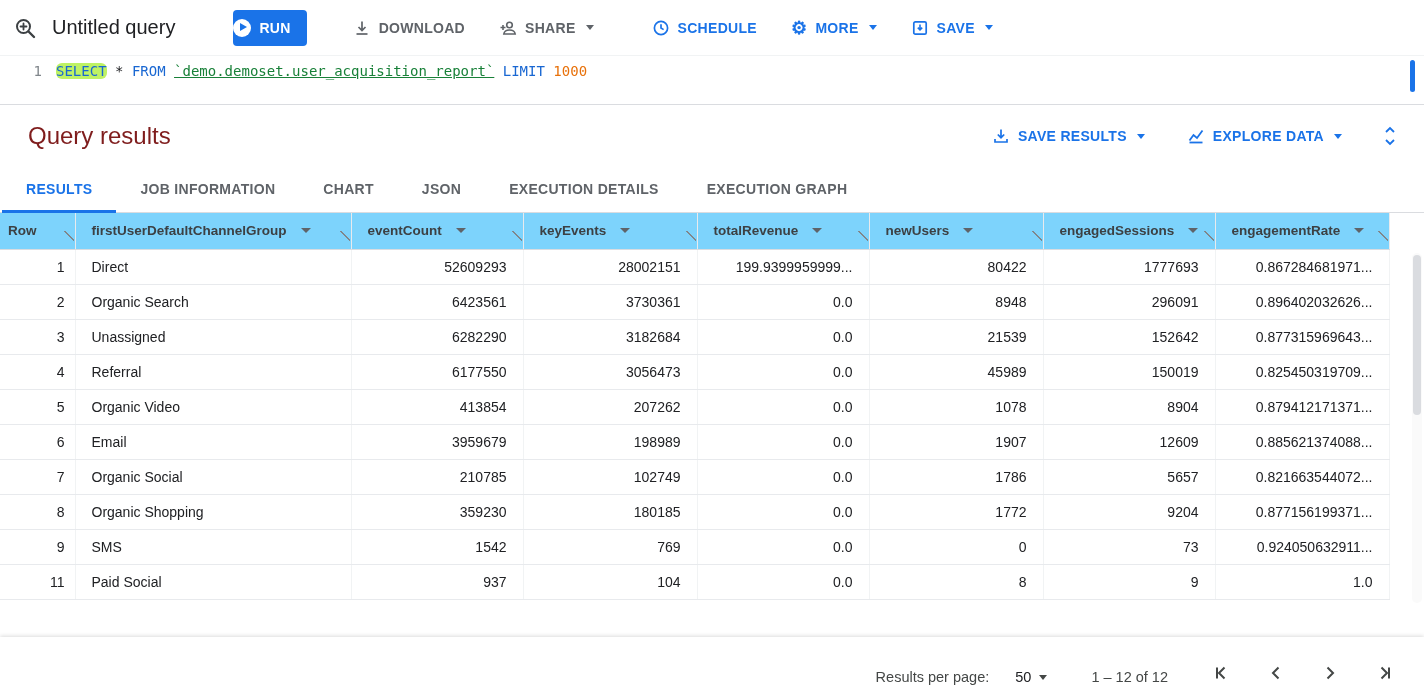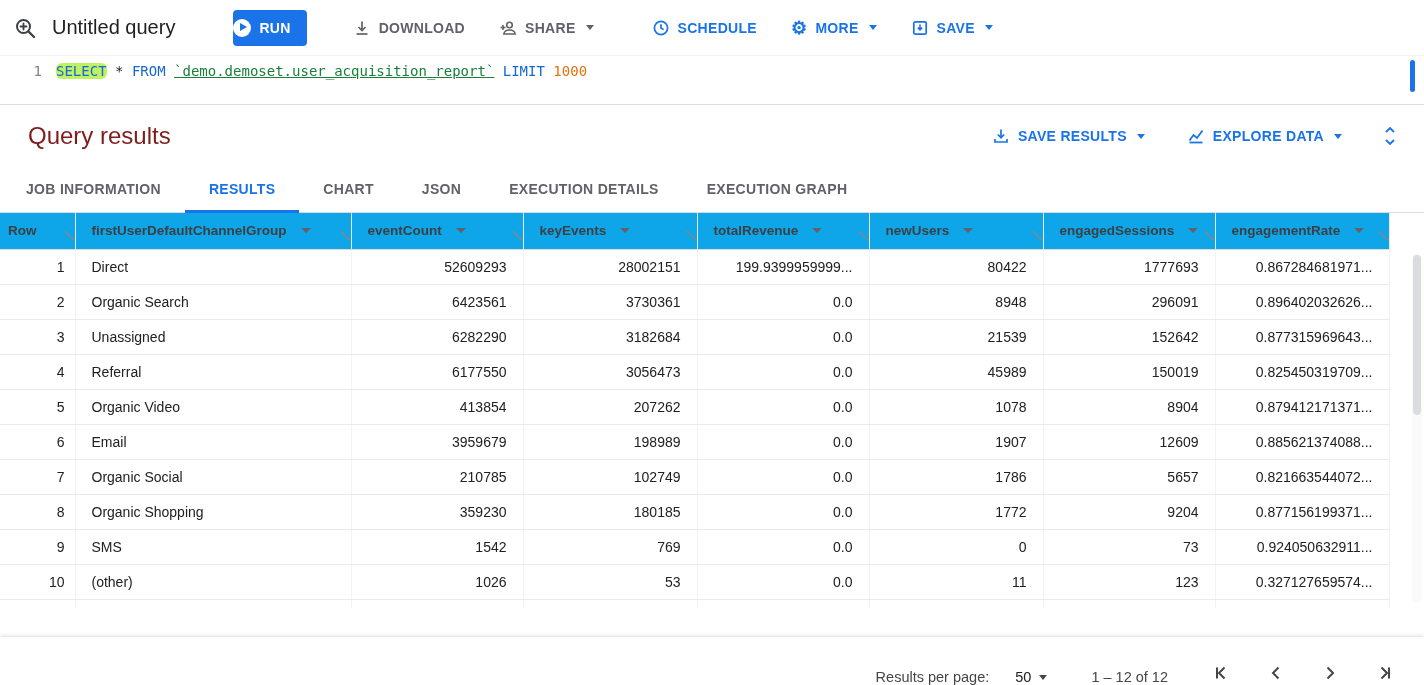--- a/index.html
+++ b/index.html
@@ -55,21 +55,21 @@
   
   .tabs { display:flex; border-bottom:1px solid #dadce0; height:46px; padding-left:2px; }
   .tab { display:flex; align-items:center; padding:0 24px; font-size:14px; font-weight:bold; letter-spacing:.3px;
          color:#5f6368; cursor:pointer; border-bottom:3px solid transparent; height:46px; }
   .tab.active { color:#1a73e8; border-bottom-color:#1a73e8; }
 
   
   .table-wrap { position:relative; height:395px; overflow:hidden; }
   table { border-collapse:collapse; table-layout:fixed; width:1389px; }
   th, td { overflow:hidden; white-space:nowrap; font-size:14px; }
-  thead th { height:36px; background:#0ea5e9; border-bottom:1px solid #dadce0; color:#3c4043;
+  thead th { height:36px; background:#7dd3fc; border-bottom:1px solid #dadce0; color:#3c4043;
              font-size:13.5px; font-weight:bold; text-align:left; position:relative; padding:0 18px 0 16px; }
   thead th + th { border-left:1px solid #e8eaed; }
   thead th:last-child { border-right:1px solid #e8eaed; }
   thead th.c0 { padding-left:8px; }
   tbody td { height:35px; border-bottom:1px solid #e8eaed; color:#202124; padding:0 16px; }
   tbody td + td { border-left:1px solid #f1f3f4; }
   tbody td:last-child { border-right:1px solid #f1f3f4; }
   td.c0 { text-align:right; padding-right:10px; color:#202124; }
   td.c1 { text-align:left; }
   td.c2, td.c3, td.c4, td.c5, td.c6, td.c7 { text-align:right; }
@@ -207,22 +207,22 @@
           <span>
             <svg width="20" height="22" viewBox="0 0 20 22">
                 <path d="M6 7l4-4 4 4M6 15l4 4 4-4" fill="none" stroke="#1a73e8" stroke-width="1.8"></path>
               </svg>
           </span>
         </button>
       </div>
     </div>
 
     <div class="tabs">
+        <div class="tab active">RESULTS</div>
         <div class="tab">JOB INFORMATION</div>
-        <div class="tab active">RESULTS</div>
         <div class="tab">CHART</div>
         <div class="tab">JSON</div>
         <div class="tab">EXECUTION DETAILS</div>
         <div class="tab">EXECUTION GRAPH</div>
       </div>
 
     <div class="table-wrap">
       <table>
         <thead>
             <tr>
@@ -366,30 +366,20 @@
             </tr>
             <tr>
               <td class="c0">9</td>
               <td class="c1">SMS</td>
               <td class="c2">1542</td>
               <td class="c3">769</td>
               <td class="c4">0.0</td>
               <td class="c5">0</td>
               <td class="c6">73</td>
               <td class="c7">0.924050632911...</td>
-            </tr>
-            <tr>
-              <td class="c0">10</td>
-              <td class="c1">(other)</td>
-              <td class="c2">1026</td>
-              <td class="c3">53</td>
-              <td class="c4">0.0</td>
-              <td class="c5">11</td>
-              <td class="c6">123</td>
-              <td class="c7">0.327127659574...</td>
             </tr>
             <tr>
               <td class="c0">11</td>
               <td class="c1">Paid Social</td>
               <td class="c2">937</td>
               <td class="c3">104</td>
               <td class="c4">0.0</td>
               <td class="c5">8</td>
               <td class="c6">9</td>
               <td class="c7">1.0</td>

